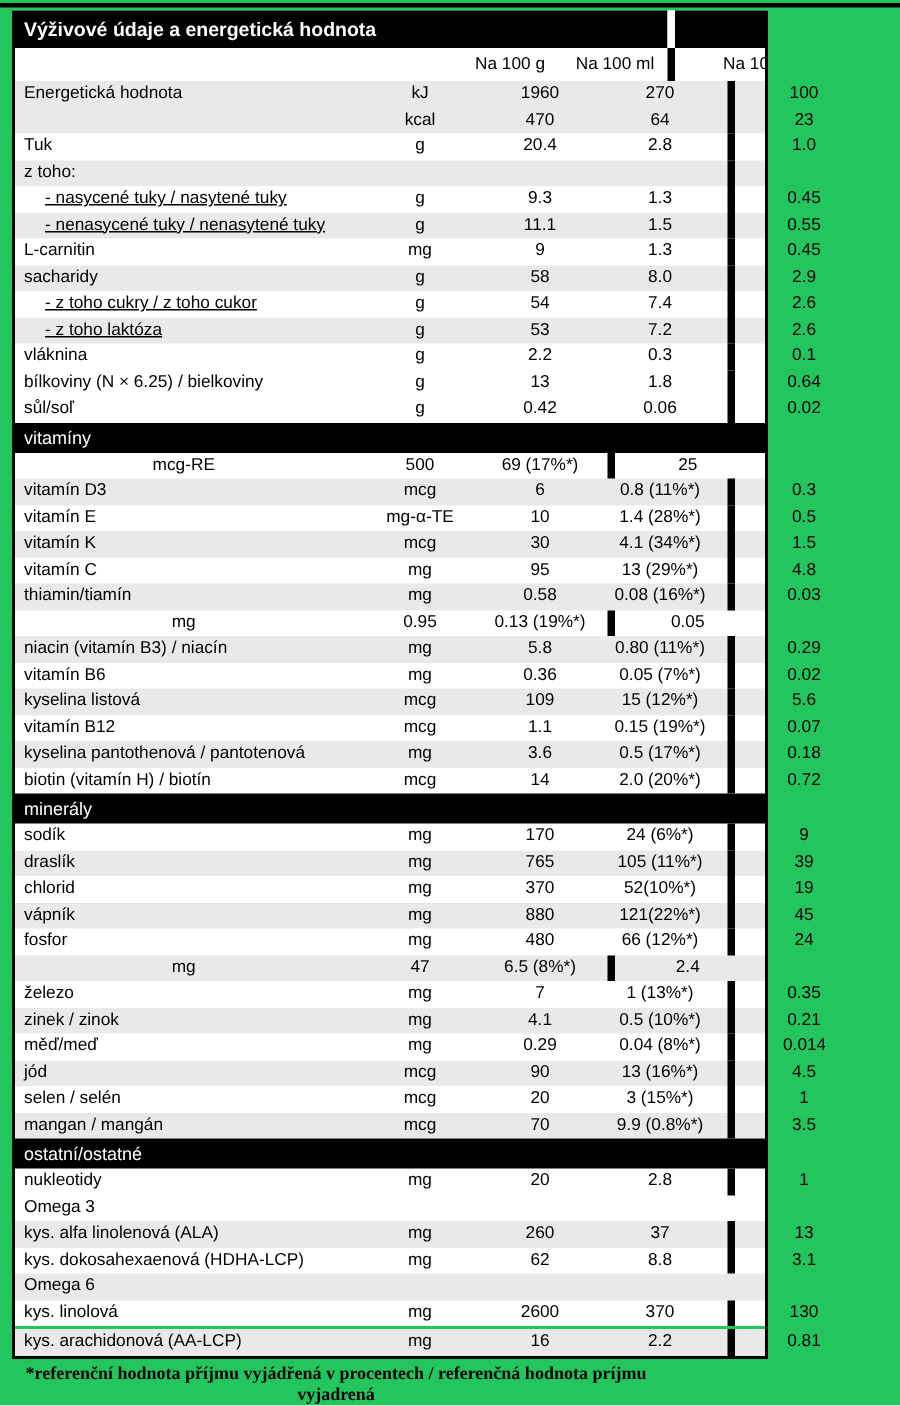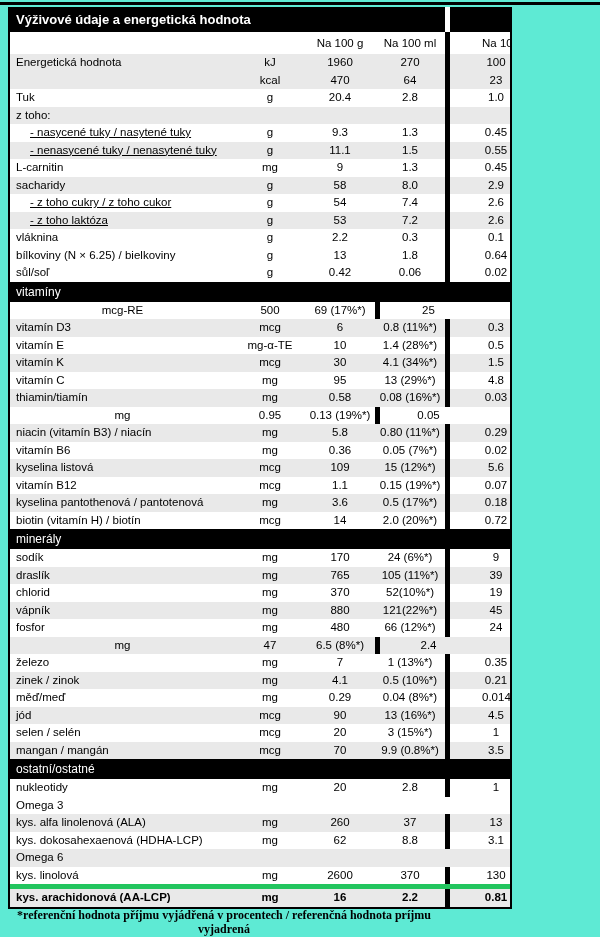--- a/index.html
+++ b/index.html
@@ -1,17 +1,17 @@
 <!DOCTYPE html>
 <html><head>
 <meta charset="utf-8">
 <style>
   html,body { margin:0; padding:0; background:#fff; }
   .page {
-    position:relative; width:600px; height:937px; background:#5eead4;
+    position:relative; width:600px; height:937px; background:#22c55e;
     font-family:"Liberation Sans", sans-serif; color:#000;
   }
   .top-rule { position:absolute; top:2px; left:0; width:600px; height:3px; background:#000; }
   .ntable {
     position:absolute; top:7px; left:8px; width:504px;
     border:2px solid #000; border-top:none; box-sizing:border-box; background:#fff;
   }
   .title-row { display:flex; height:25px; }
   .title-main {
     width:435px; background:#000; color:#fff; font-weight:bold; font-size:13px;
@@ -20,26 +20,26 @@
   .title-gap { width:5px; background:#fff; }
   .title-kjcap { flex:1; background:#000; }
   .grid-row { display:grid; grid-template-columns:225px 70px 70px 70px 65px; }
   .col-header { height:22px; font-size:12px; }
   .col-header .cell { line-height:22px; }
   .cell { text-align:center; white-space:nowrap; overflow:hidden; font-size:11.5px; box-sizing:border-box; }
   .cell.label { text-align:left; padding-left:6px; }
   .cell.label.indent { padding-left:20px;text-decoration:underline; }
   .cell.kjcol { border-left:5px solid #000;padding-left:32px; }
   .cell.kjcol.nobar { border-left-color:transparent; }
-  .row { height:17.5px; }
+  .row { height:17.5px;gap:10px; }
   .row .cell { line-height:17.5px; height:100%; }
   .row.shade { background:#e9e9e9; }
   .row.dbl { height:35px; }
   .row.dbl .cell { line-height:17.5px; }
-  .row.thicktop { border-top:5px solid #22c55e;font-weight:bold; }
+  .row.thicktop { border-top:2px solid #22c55e; }
   .secbar {
     height:20px; background:#000; color:#fff; font-size:12px;
     line-height:20px; padding-left:6px; white-space:nowrap;
   }
   .footnote {
     position:absolute; top:908px; left:0; width:448px; text-align:center;
     font-family:"Liberation Serif", serif; font-weight:bold; font-size:12px; line-height:14px;
   }
 </style>
 </head>

